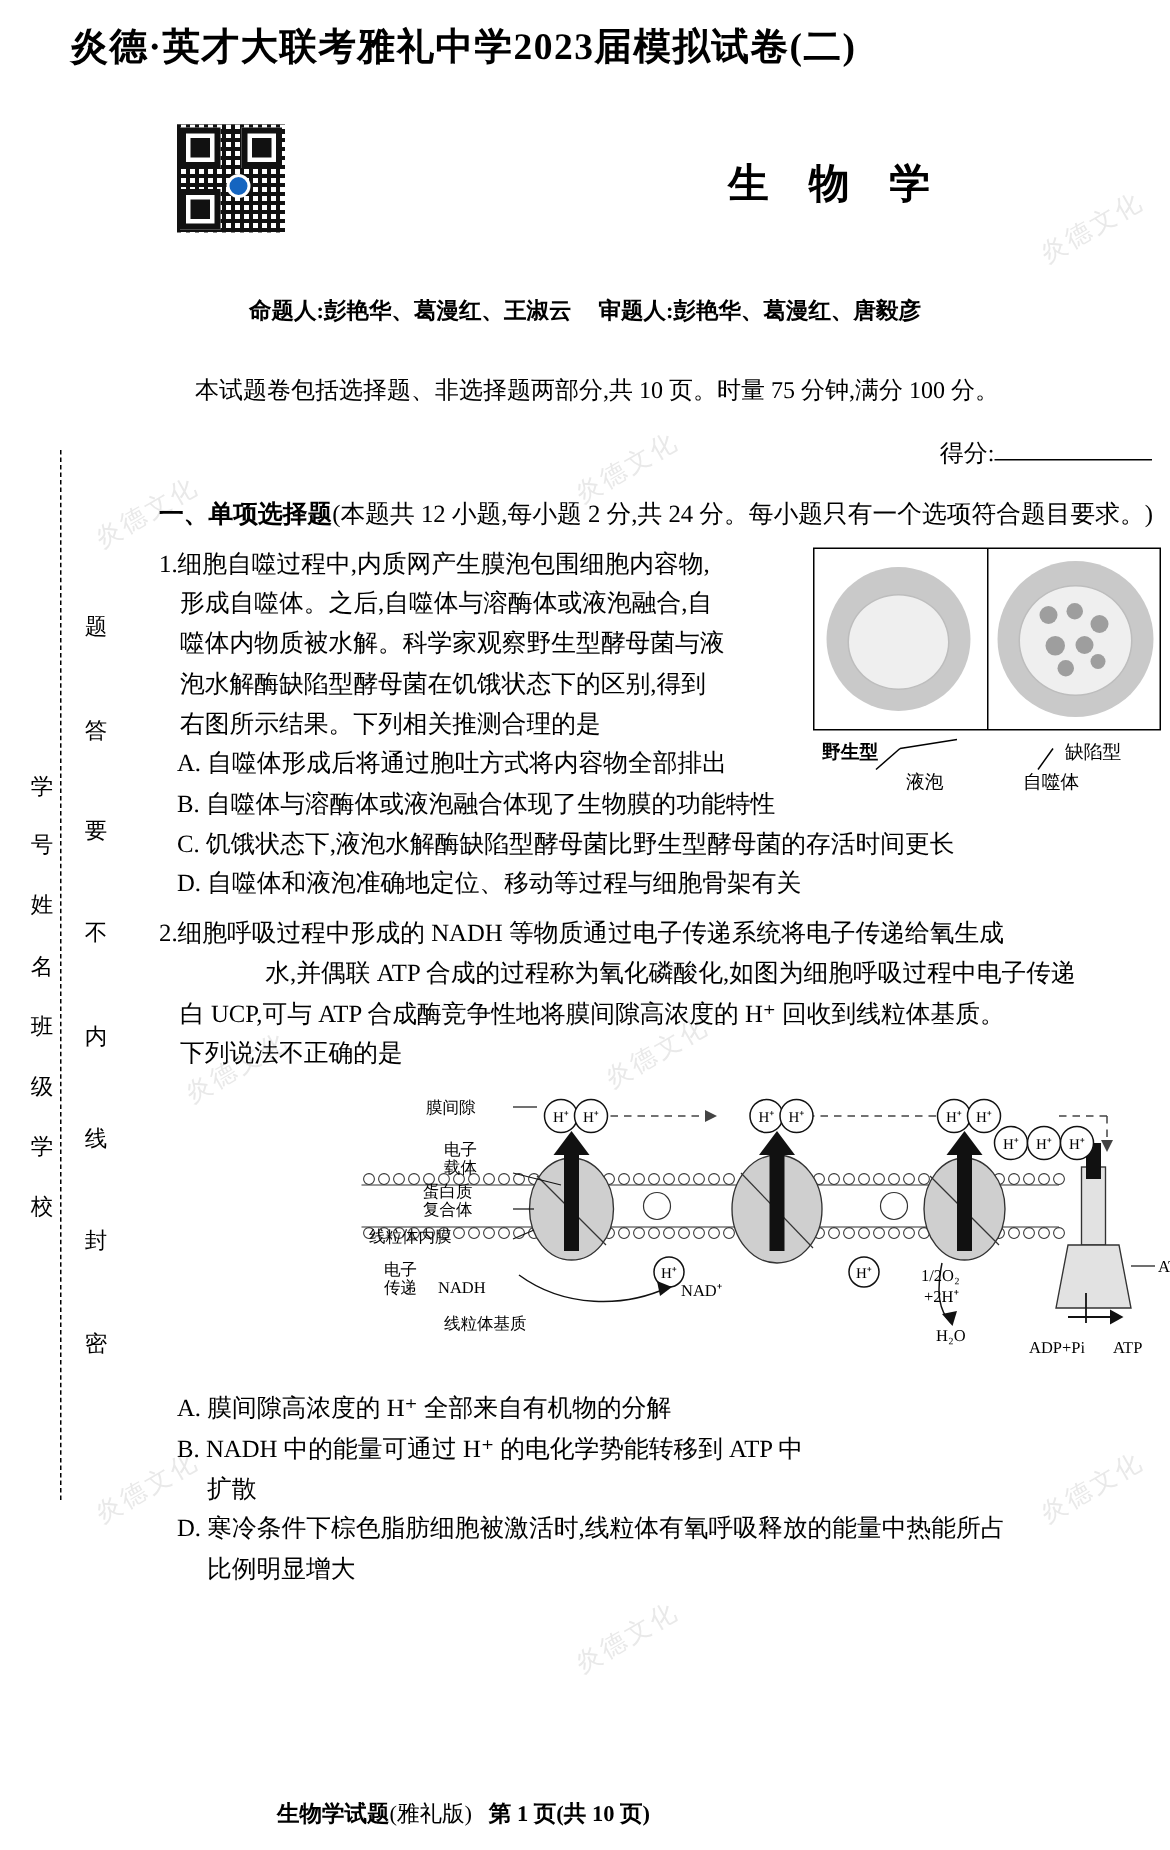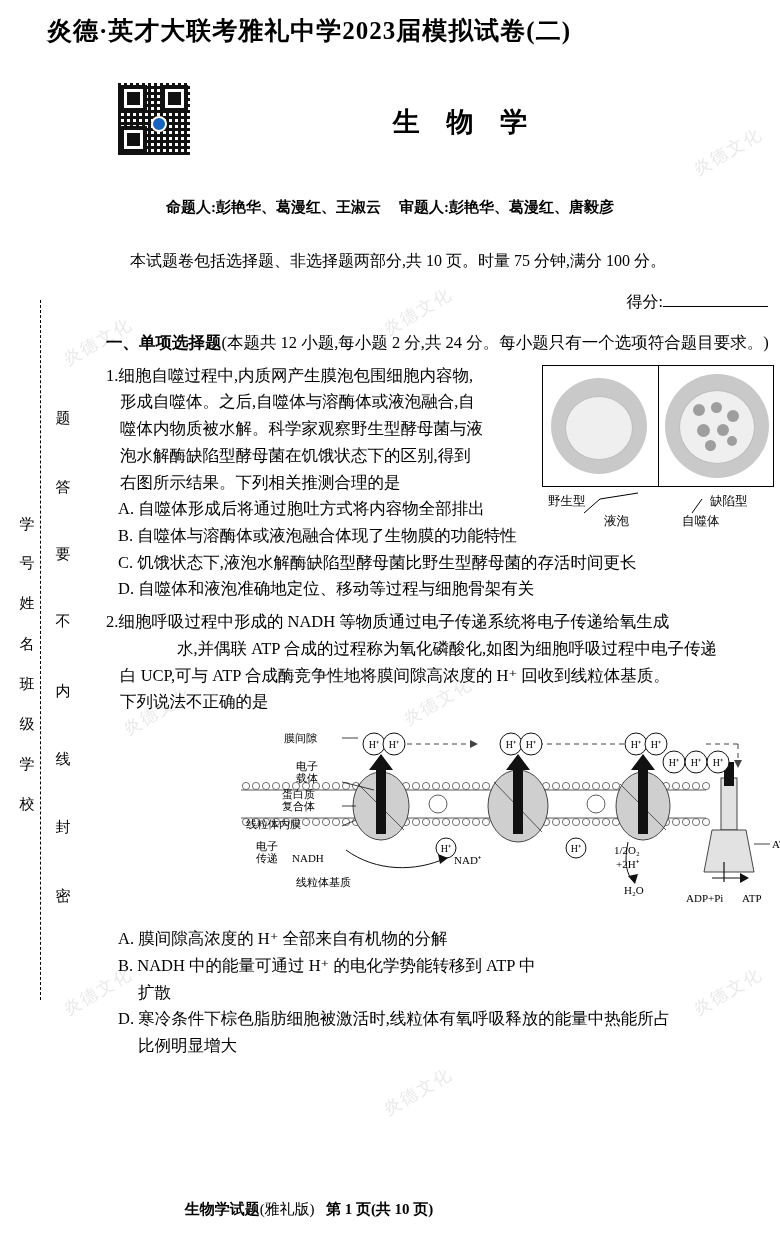--- a/index.html
+++ b/index.html
@@ -54,21 +54,21 @@
   .qr .eye{position:absolute;width:19px;height:19px;border:4px solid #111;background:#fff;}
   .qr .eye i{position:absolute;inset:3px;background:#111;display:block;}
   .qr .e1{left:2px;top:2px;}
   .qr .e2{right:2px;top:2px;}
   .qr .e3{left:2px;bottom:2px;}
   .qr .dot{position:absolute;left:33px;top:33px;width:12px;height:12px;border-radius:50%;background:#1565c0;border:2px solid #fff;}
 
   
   .subject{
     position:absolute;top:104px;left:300px;width:330px;
-    text-align:center;
+    text-align:right;
     font-size:27px;font-weight:bold;letter-spacing:10px;
     z-index:2;
   }
   .makers{
     position:absolute;top:198px;left:0;width:780px;text-align:center;
     font-size:15px;font-weight:bold;z-index:2;
   }
   .makers .sp{display:inline-block;width:18px;}
   .instr{
     position:absolute;top:248px;left:106px;width:668px;
@@ -214,21 +214,21 @@
             <div class="blob" style="left:46px;top:74px;width:11px;height:11px;background:#9e9e9e;"></div>
             <div class="blob" style="left:68px;top:70px;width:10px;height:10px;background:#9e9e9e;"></div>
           </div>
         </div>
         <div class="fig1cap">
           <svg width="232" height="42" style="position:absolute;left:0;top:-2px;">
             <line x1="58" y1="12" x2="42" y2="26" stroke="#000" stroke-width="1"></line>
             <line x1="58" y1="12" x2="96" y2="6" stroke="#000" stroke-width="1"></line>
             <line x1="160" y1="12" x2="150" y2="26" stroke="#000" stroke-width="1"></line>
           </svg>
-          <span style="left:6px;top:2px;">野生型</span>
+          <span style="left:6px;top:2px;font-weight:bold;">野生型</span>
           <span style="left:168px;top:2px;">缺陷型</span>
           <span style="left:62px;top:22px;">液泡</span>
           <span style="left:140px;top:22px;">自噬体</span>
         </div>
       </div>
 
       <div class="opts">
         <div>A. 自噬体形成后将通过胞吐方式将内容物全部排出</div>
         <div>B. 自噬体与溶酶体或液泡融合体现了生物膜的功能特性</div>
         <div>C. 饥饿状态下,液泡水解酶缺陷型酵母菌比野生型酵母菌的存活时间更长</div>

